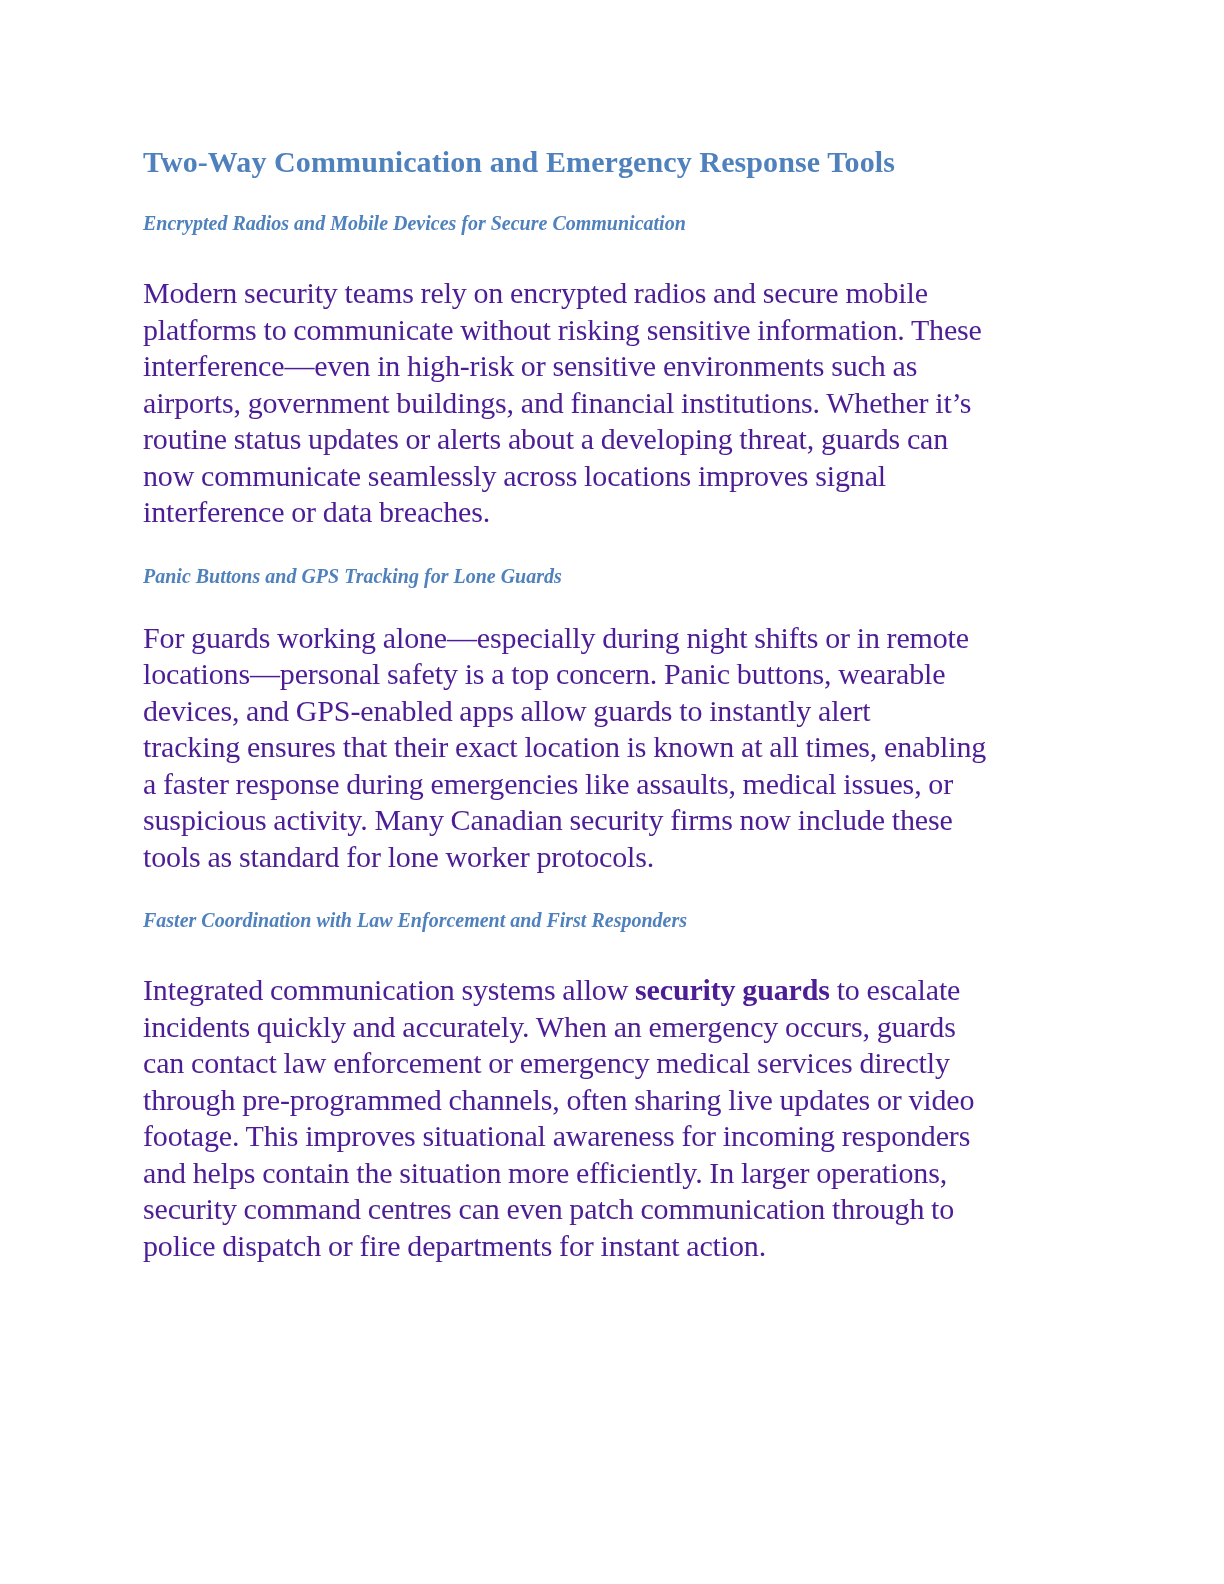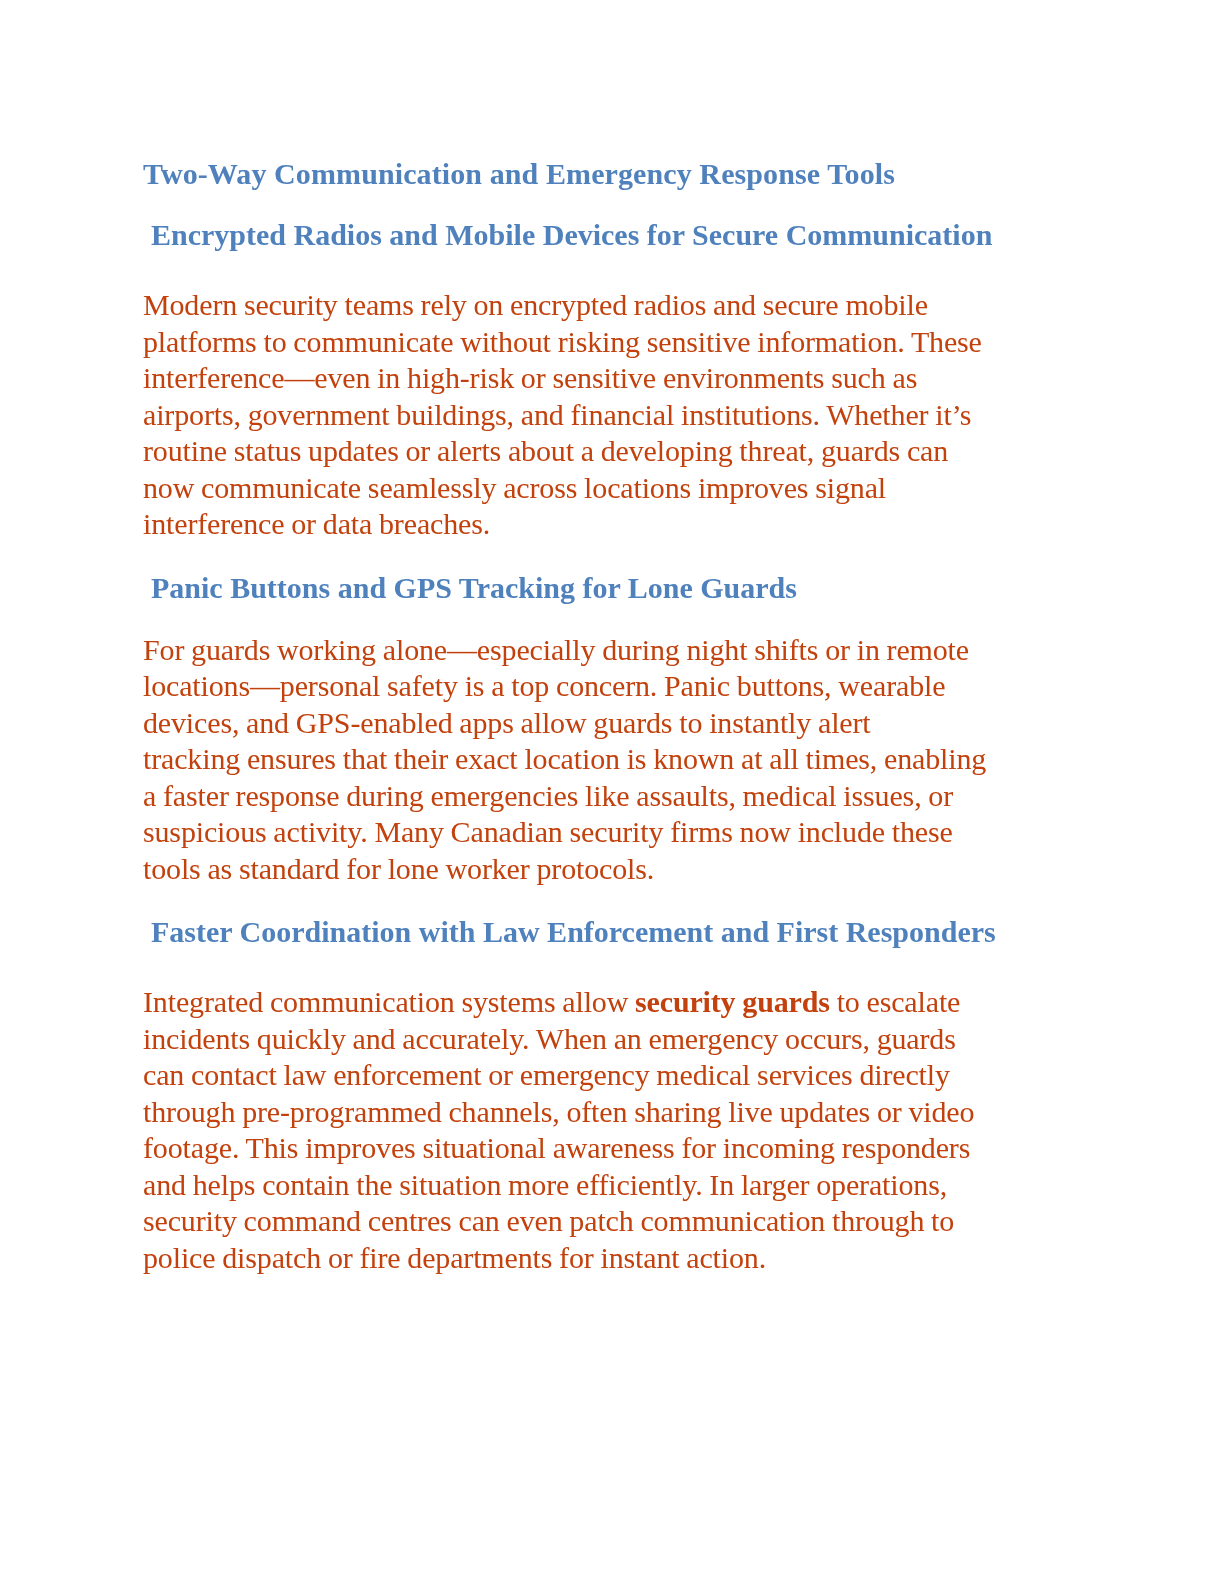--- a/index.html
+++ b/index.html
@@ -1,38 +1,39 @@
 <!DOCTYPE html>
 <html><head>
 <meta charset="utf-8">
 <style>
   html, body { margin: 0; padding: 0; background: #ffffff; }
   body { width: 1224px; height: 1584px; position: relative; overflow: hidden; }
-  .page { position: absolute; left: 143px; top: 152px; width: 920px; }
+  .page { position: absolute; left: 143px; top: 140px; width: 920px; }
   .h1 {
     font-family: "Liberation Serif", serif;
     font-weight: bold;
     font-size: 30px;
     color: #4f81bd;
     margin: 0;
     line-height: 44px;
     letter-spacing: 0.1px;
   }
   .h2 {
     font-family: "Liberation Serif", serif;
     font-weight: bold;
-    font-size: 30px;
+    font-style: italic;
+    font-size: 20px;
     color: #4f81bd;
-    margin: 8px;
+    margin: 0;
     line-height: 44px;
   }
   .p {
     font-family: "Liberation Serif", serif;
     font-size: 30px;
-    color: #c2410c;
+    color: #4c1d95;
     line-height: 36.5px;
     margin: 0;
     word-spacing: -0.5px;
     letter-spacing: -0.15px;
   }
   .p b { font-weight: bold; }
   .line { display: block; white-space: nowrap; }
 </style>
 </head>
 <body>

